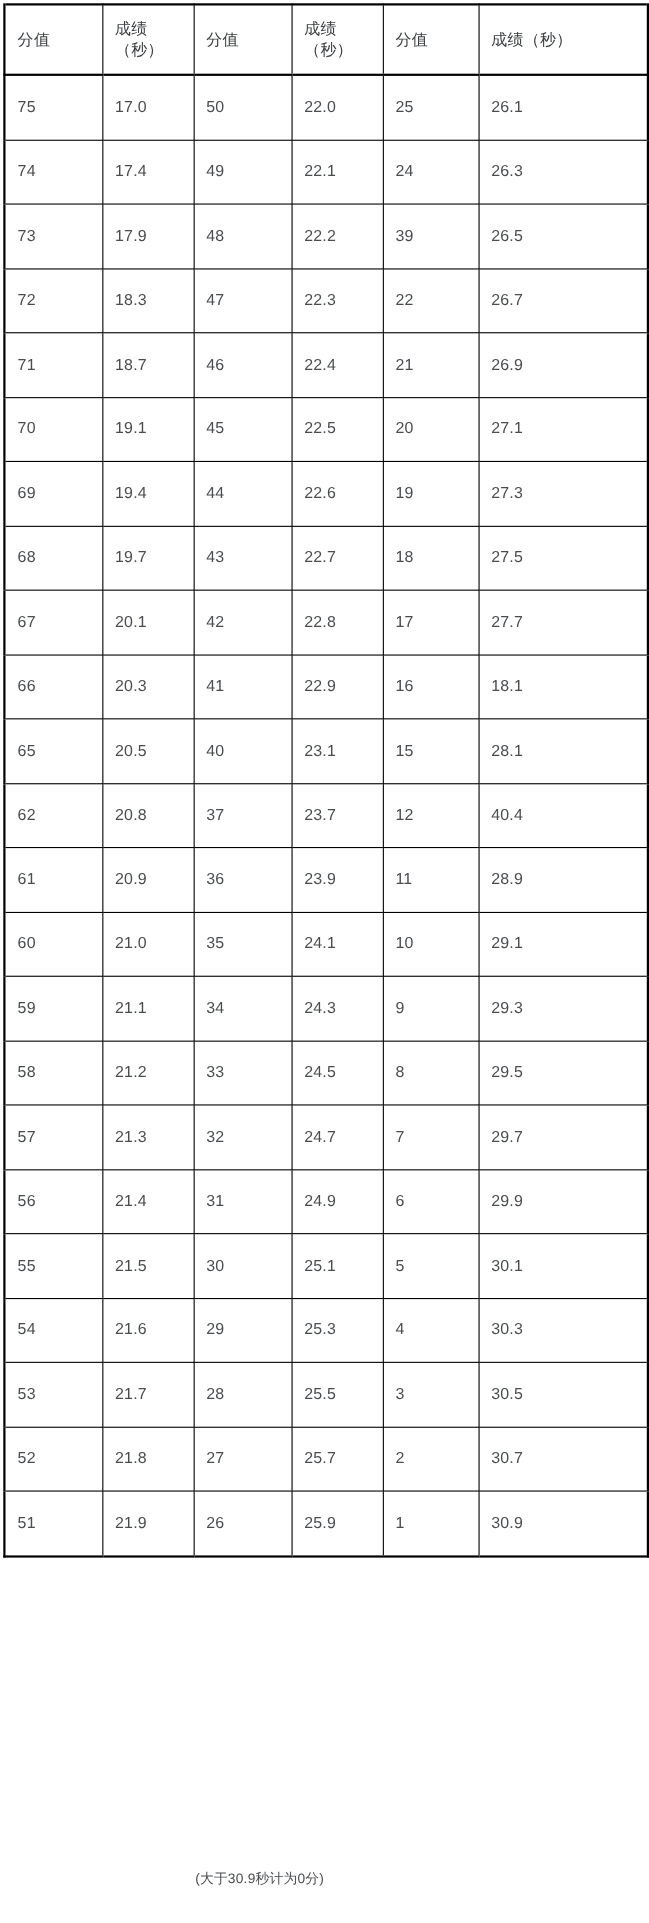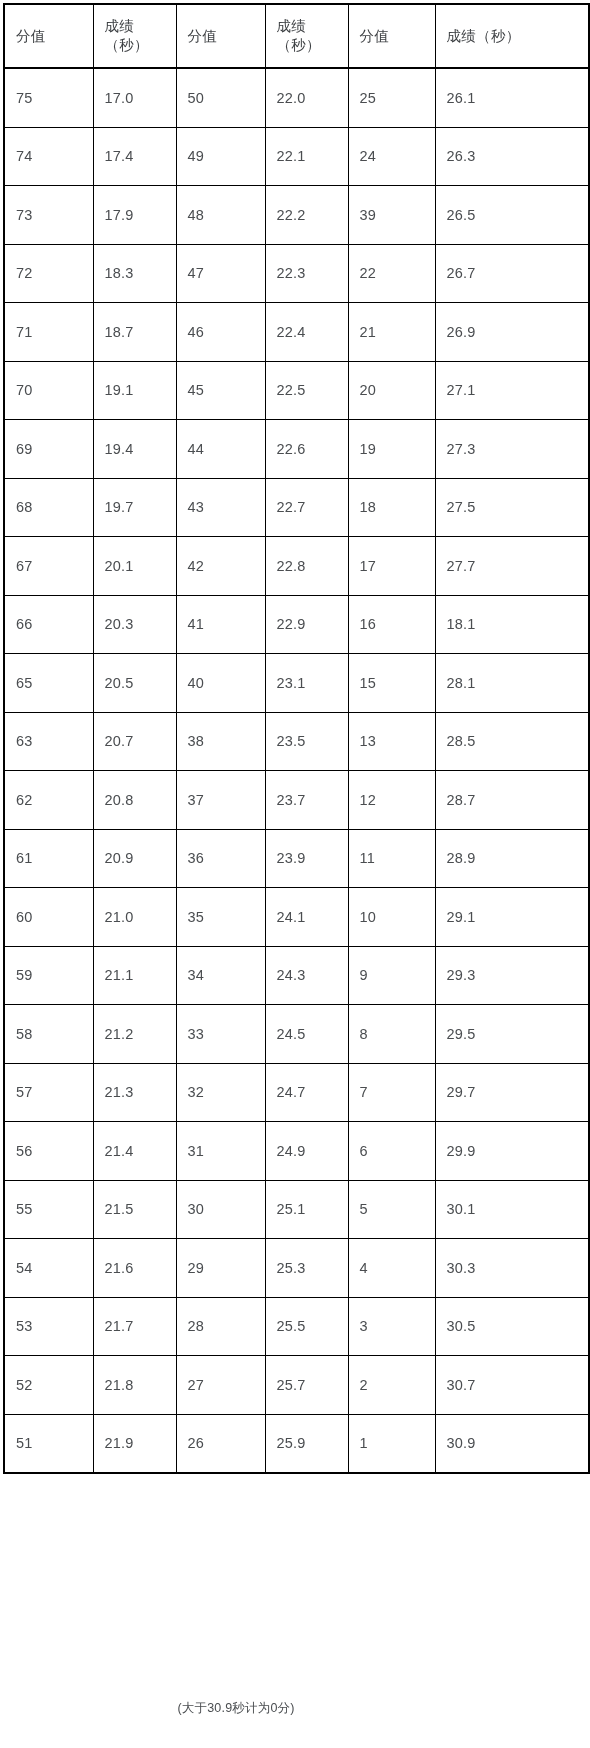--- a/index.html
+++ b/index.html
@@ -185,34 +185,26 @@
         </tr>
         <tr>
           <td>65</td>
           <td>20.5</td>
           <td>40</td>
           <td>23.1</td>
           <td>15</td>
           <td>28.1</td>
         </tr>
         <tr>
-          <td>63</td>
-          <td>20.7</td>
-          <td>38</td>
-          <td>23.5</td>
-          <td>13</td>
-          <td>28.5</td>
-        </tr>
-        <tr>
           <td>62</td>
           <td>20.8</td>
           <td>37</td>
           <td>23.7</td>
           <td>12</td>
-          <td>28.7</td>
+          <td>40.4</td>
         </tr>
         <tr>
           <td>61</td>
           <td>20.9</td>
           <td>36</td>
           <td>23.9</td>
           <td>11</td>
           <td>28.9</td>
         </tr>
         <tr>

